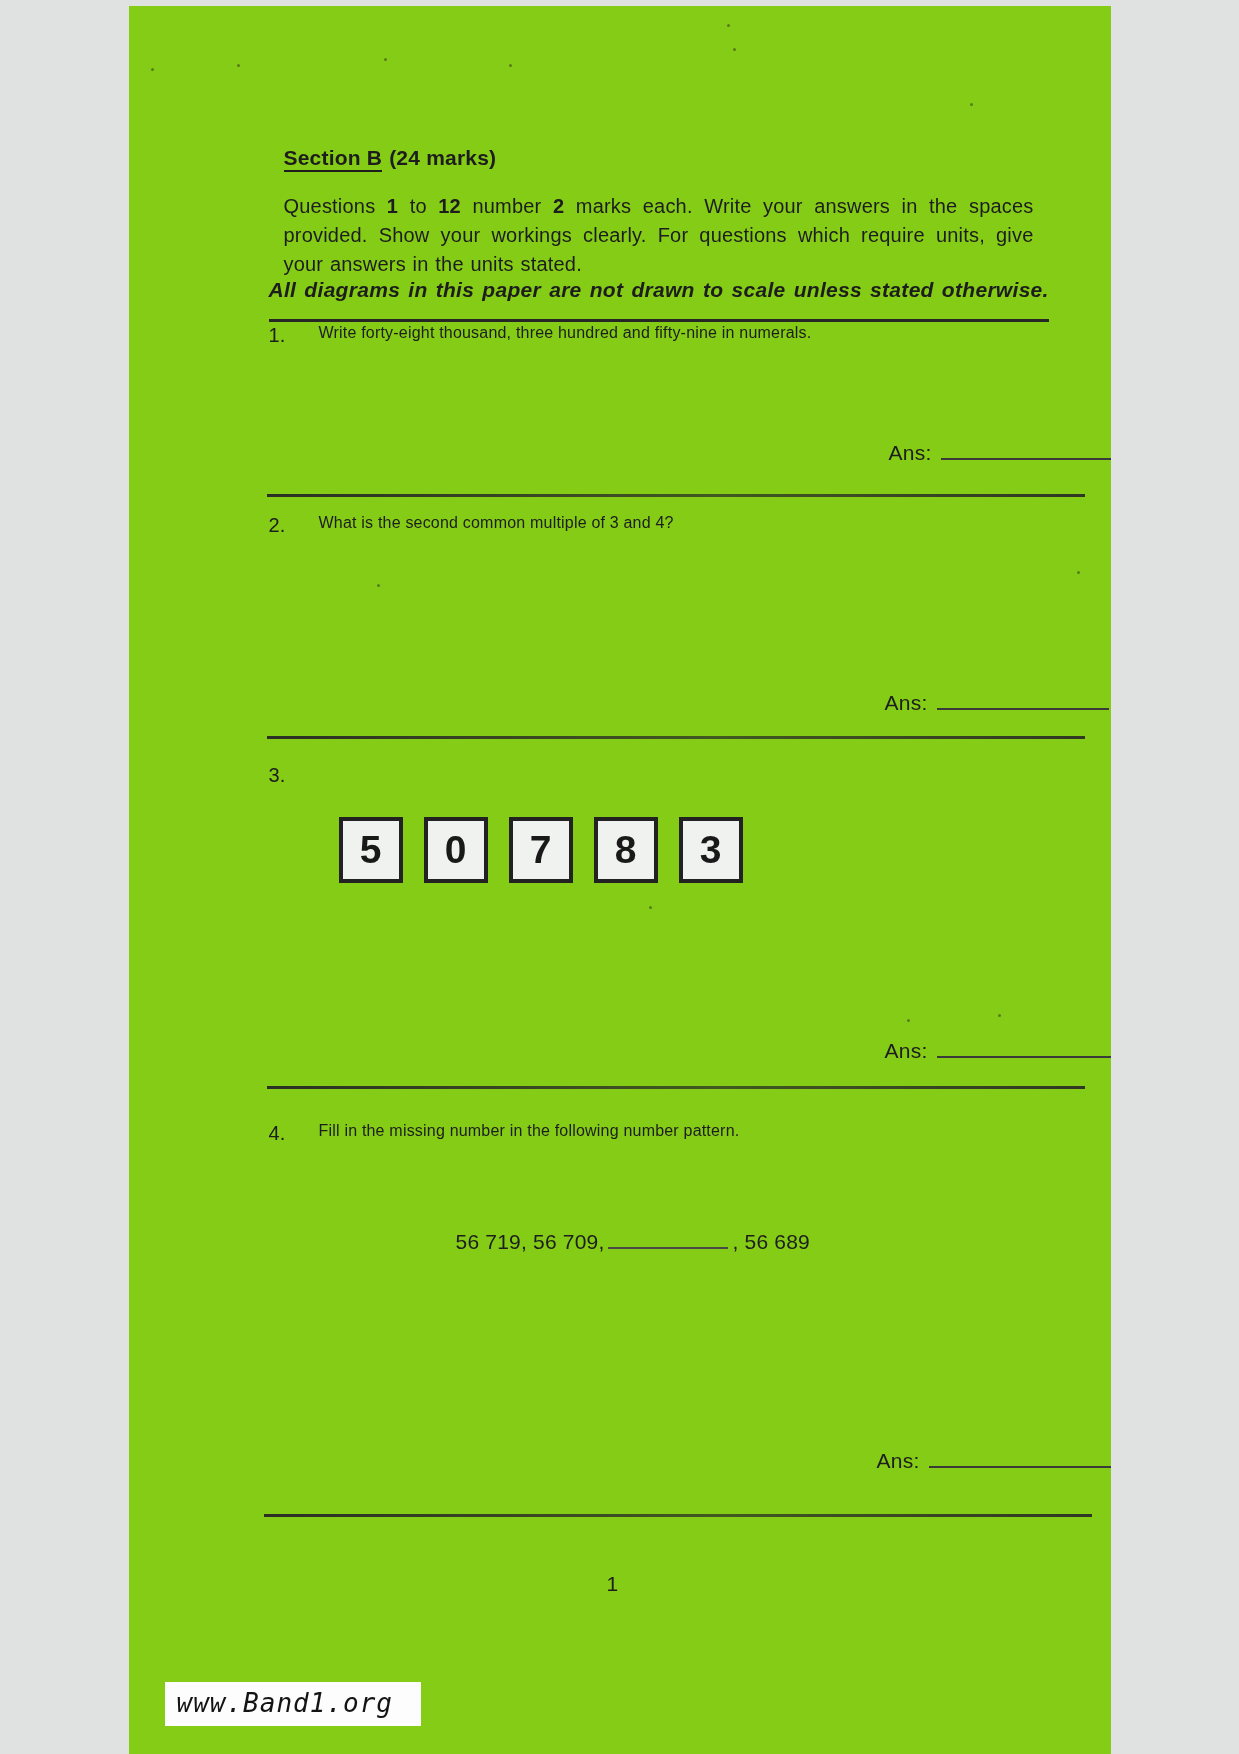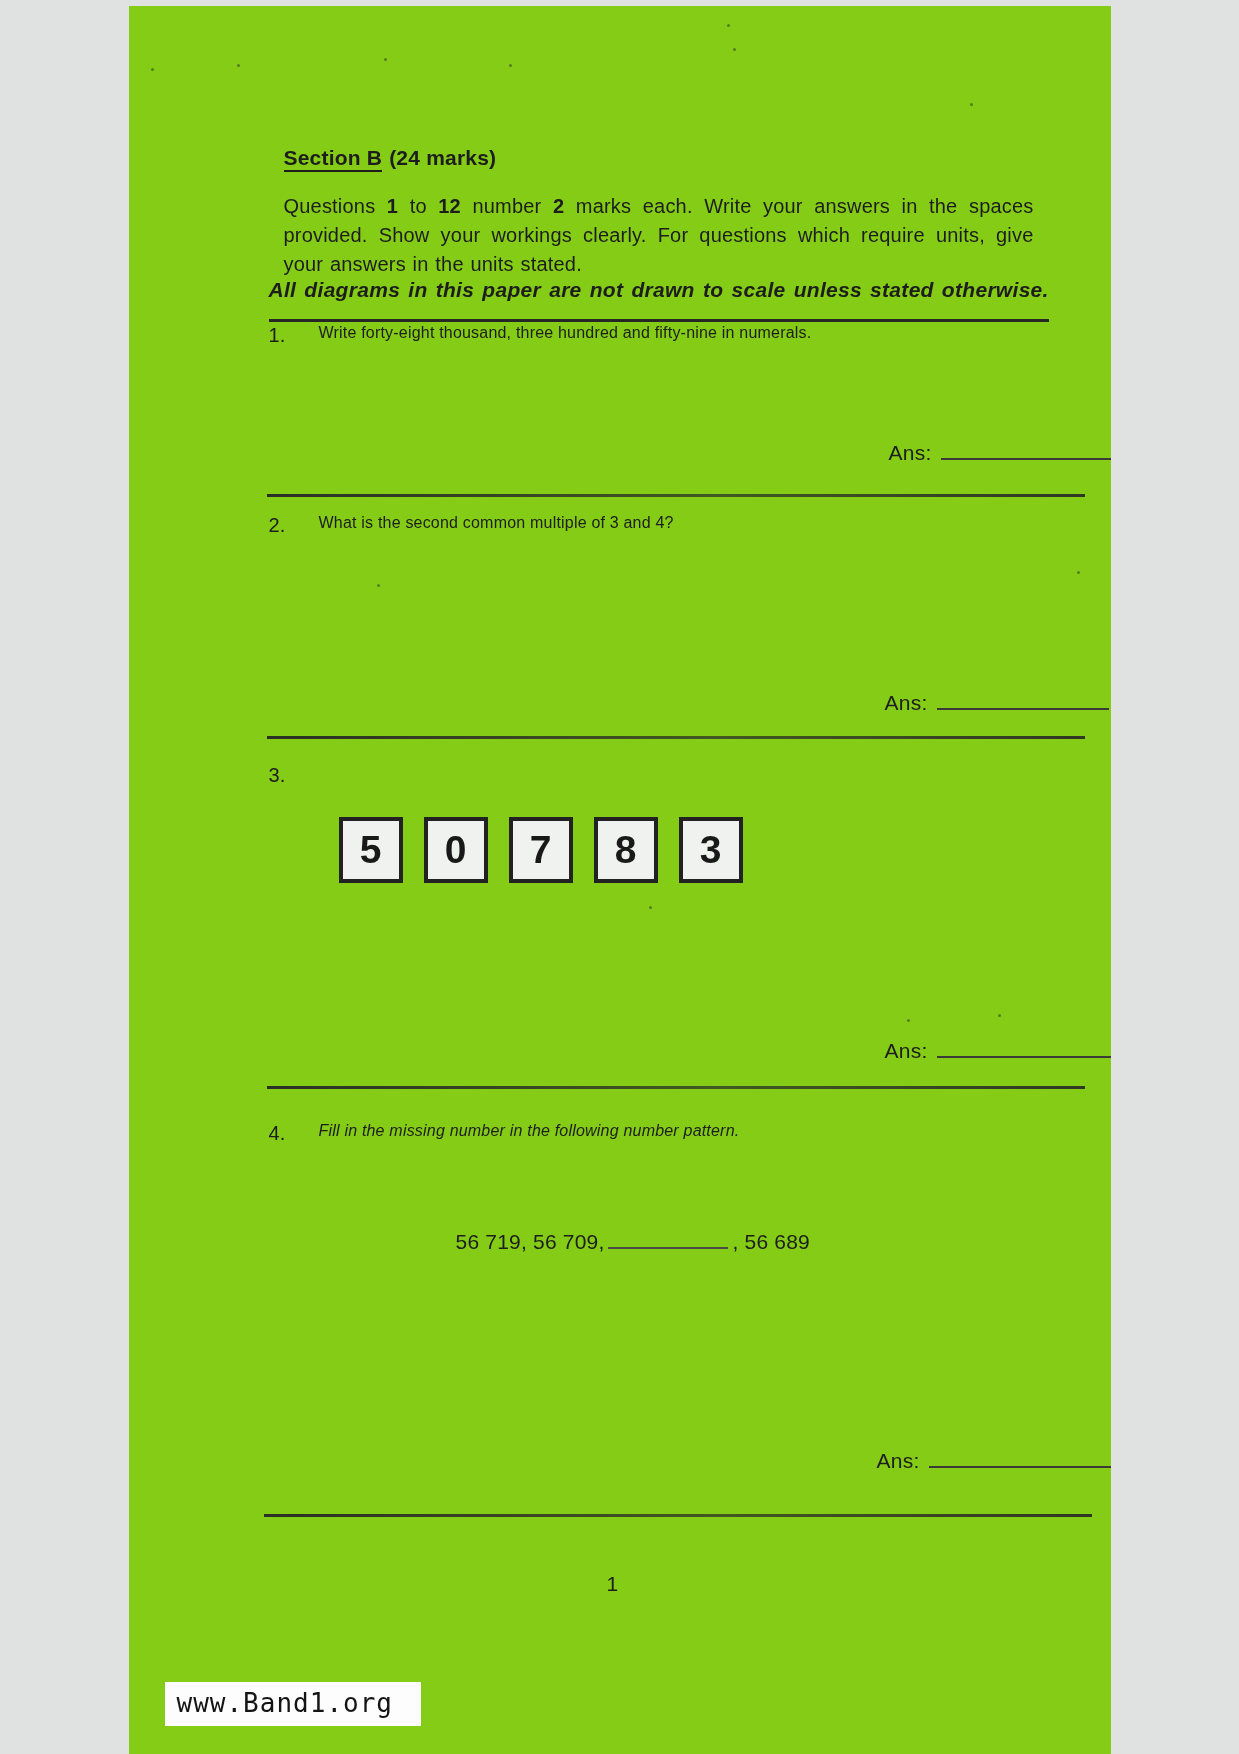--- a/index.html
+++ b/index.html
@@ -94,21 +94,21 @@
   .nwb-3 { left:1068px; top:1001px; width:95px;  height:45px; }
   .nwb-4 { left:1066px; top:1412px; width:98px;  height:47px; }
 
   
   .page-number { position:absolute; left:478px; top:1566px; font-size:21px; }
   .watermark {
     position:absolute; left:36px; top:1676px;
     background:#fcfdfc;
     padding:6px 28px 8px 12px;
     font-family:"DejaVu Sans Mono", monospace;
-    font-size:26px; color:#141414; letter-spacing:1px;
+    font-size:26px; color:#141414; letter-spacing:1px;font-style:italic;
   }
 
   
   .speck {
     position:absolute; width:3px; height:3px; border-radius:50%;
     background:rgba(30,30,30,.45);
   }
   .squiggle {
     position:absolute; left:1203px; top:55px; width:2px; height:34px;
     background:rgba(40,40,40,.5); transform:rotate(6deg);
@@ -167,21 +167,21 @@
     <div class="digit-box">7</div>
     <div class="digit-box">8</div>
     <div class="digit-box">3</div>
   </div>
   <div class="ans-group" style="left:756px; top:1028px;">
     <span class="ans-label">Ans:</span><span class="ans-line" style="width:174px;"></span>
   </div>
   <div class="divider" style="top:1080px;"></div>
 
   <div class="q-num" style="top:1116px;">4.</div>
-  <div class="q-text" style="top:1116px;font-style:italic;">Fill in the missing number in the following number pattern.</div>
+  <div class="q-text" style="top:1116px;">Fill in the missing number in the following number pattern.</div>
   <div class="pattern">
     <span>56 719, 56 709,</span><span class="pattern-blank"></span><span>, 56 689</span>
   </div>
   <div class="ans-group" style="left:748px; top:1438px;">
     <span class="ans-label">Ans:</span><span class="ans-line" style="width:188px;"></span>
   </div>
   <div class="divider" style="top:1508px; left:135px; width:828px;"></div>
 
   <div class="sidebar-line"></div>
   <div class="nowrite-box nwb-1"></div>

